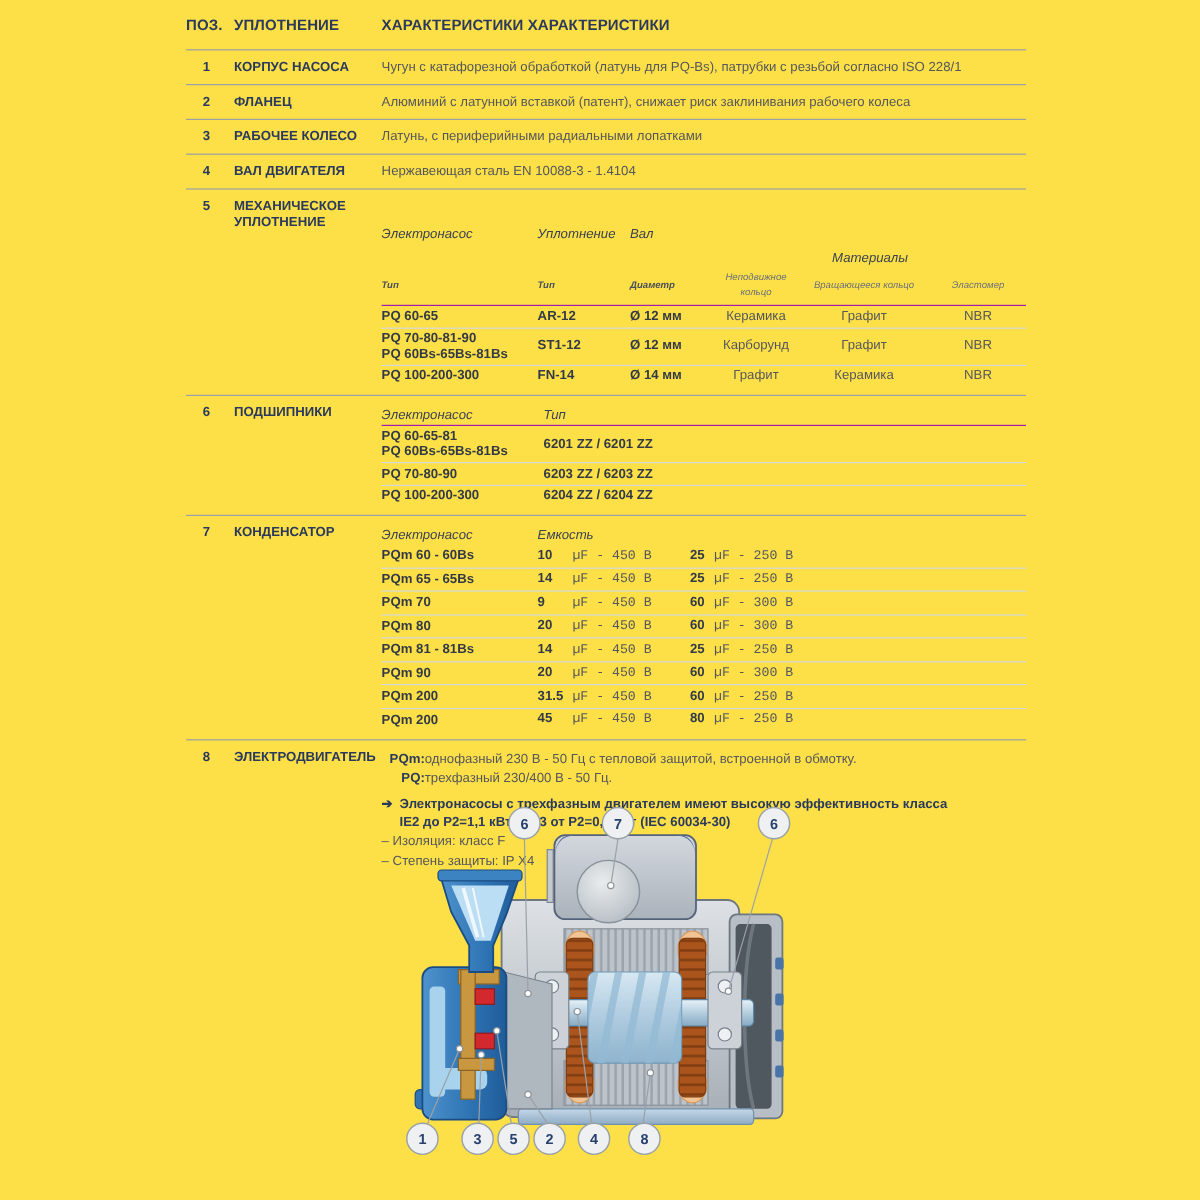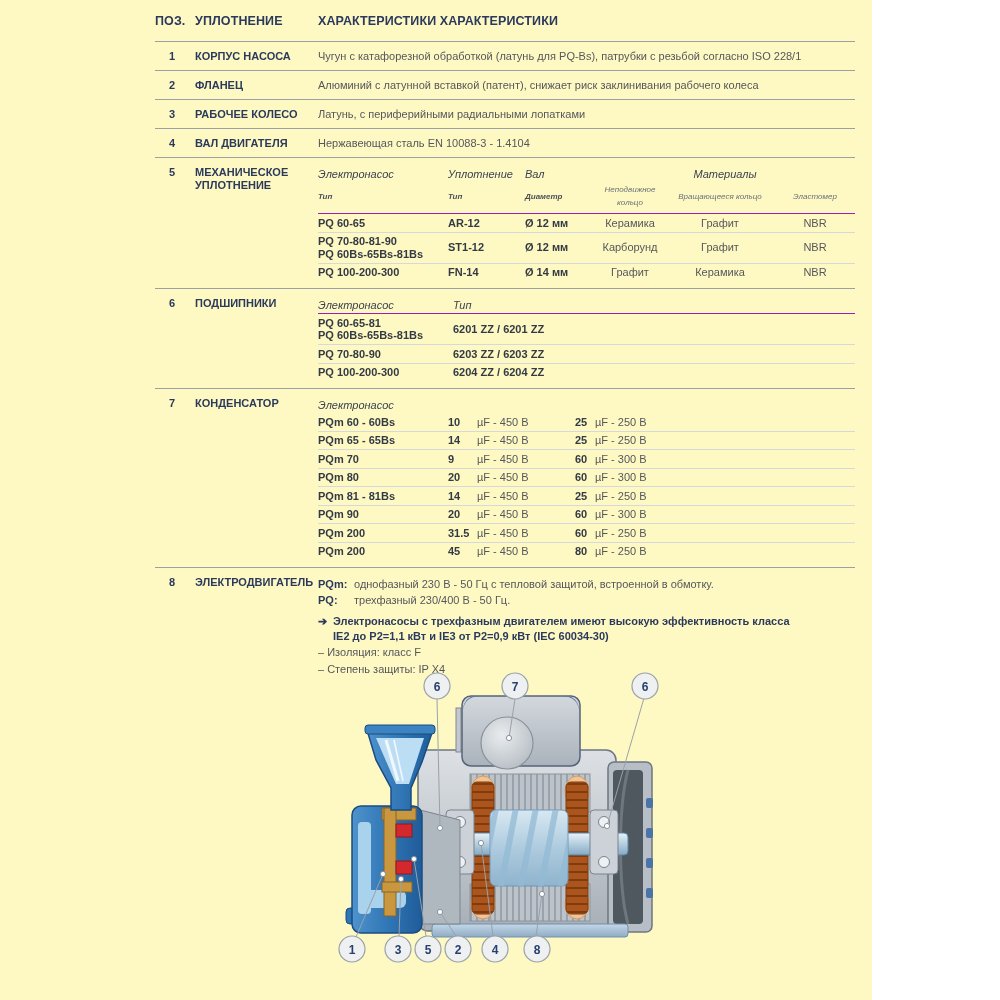--- a/index.html
+++ b/index.html
@@ -1,16 +1,16 @@
 <!DOCTYPE html>
 <html><head>
 <meta charset="utf-8">
 <style>
   html,body{margin:0;padding:0;background:#ffffff;}
-  .page{position:relative;width:872px;height:1000px;background:#fef9c3;overflow:hidden;
+  .page{position:relative;width:1000px;height:1000px;background:#fde047;overflow:hidden;
         font-family:"Liberation Sans", sans-serif;color:#55575c;}
   .doc{position:absolute;left:155px;top:14px;width:700px;}
 
   
   .cols{display:grid;grid-template-columns:40px 123px 1fr;}
   .doc-header{height:27px;align-items:start;}
   .h-navy{font-size:12.5px;font-weight:bold;color:#2b3a5c;letter-spacing:.1px;}
   .sep{border-top:1px solid #9aa0a6;}
   .sec{padding:8px 0 7px 0;font-size:11px;line-height:13px;}
   .num{font-weight:bold;color:#2b3a5c;padding-left:14px;}
@@ -28,25 +28,25 @@
   .m2:empty{display:none;}
 
   .seal-cols{display:grid;grid-template-columns:130px 77px 70px 70px 110px 80px;align-items:center;}
   .bear-cols{display:grid;grid-template-columns:135px 1fr;align-items:center;}
   .cap-cols{display:grid;grid-template-columns:130px 127px 1fr;align-items:center;}
   .trow{padding:2.5px 0;font-size:11px;line-height:12.5px;}
   .hrow{padding:2px 0 1px 0;}
   .srow{padding:1px 0 4px 0;}
   .vnum1{display:inline-block;min-width:29px;font-weight:bold;color:#333a45;}
   .vnum2{display:inline-block;min-width:20px;font-weight:bold;color:#333a45;}
-  .vsuf{color:#55575c;}
+  .vsuf{color:#55575c;font-family:Liberation Mono, monospace;}
 
   
   .motor-line{font-size:11px;line-height:16px;color:#55575c;}
-  .motor-label{display:inline-block;min-width:36px;font-weight:bold;color:#2b3a5c;}
+  .motor-label{display:inline-block;min-width:36px;font-weight:bold;color:#2b3a5c;text-align:right;}
   .note{display:grid;grid-template-columns:15px 1fr;margin-top:6px;
         font-size:11px;line-height:15px;font-weight:bold;color:#2b3a5c;}
   .dash{font-size:11px;line-height:17px;color:#55575c;}
   .dash:first-of-type{margin-top:6px;}
 
   
   .diagram{position:absolute;left:310px;top:658px;width:400px;height:338px;}
 </style>
 </head>
 <body>
@@ -90,21 +90,21 @@
       <div class="num">5</div>
       <div class="cname">
         <div>МЕХАНИЧЕСКОЕ</div>
         <div>УПЛОТНЕНИЕ</div>
       </div>
       <div>
         <div class="seal-cols hrow">
           <div class="th">Электронасос</div>
           <div class="th">Уплотнение</div>
           <div class="th">Вал</div>
-          <div class="th ctr" style="grid-column:4/7;">Материалы</div>
+          <div class="th ctr" style="grid-column:4/7;margin-top:41px;">Материалы</div>
         </div>
         <div class="seal-cols srow tline-dark">
           <div class="sth">Тип</div>
           <div class="sth">Тип</div>
           <div class="sth">Диаметр</div>
           <div class="sth-lt ctr">Неподвижное кольцо</div>
           <div class="sth-lt ctr">Вращающееся кольцо</div>
           <div class="sth-lt ctr">Эластомер</div>
         </div>
         <div class="seal-cols trow tline">
@@ -172,20 +172,21 @@
       </div>
     </div>
 
     <div class="sep"></div>
     <div class="cols sec">
       <div class="num">7</div>
       <div class="cname">КОНДЕНСАТОР</div>
       <div>
         <div class="cap-cols hrow">
           <div class="th">Электронасос</div>
+          <div class="th" style="grid-column:2/4;">Емкость</div>
         </div>
         <div class="cap-cols trow tline">
           <div class="bold-dark">PQm 60 - 60Bs</div>
           <div><span class="vnum1">10</span><span class="vsuf">µF - 450 В</span></div>
           <div><span class="vnum2">25</span><span class="vsuf">µF - 250 В</span></div>
         </div>
         <div class="cap-cols trow tline">
           <div class="bold-dark">PQm 65 - 65Bs</div>
           <div><span class="vnum1">14</span><span class="vsuf">µF - 450 В</span></div>
           <div><span class="vnum2">25</span><span class="vsuf">µF - 250 В</span></div>

